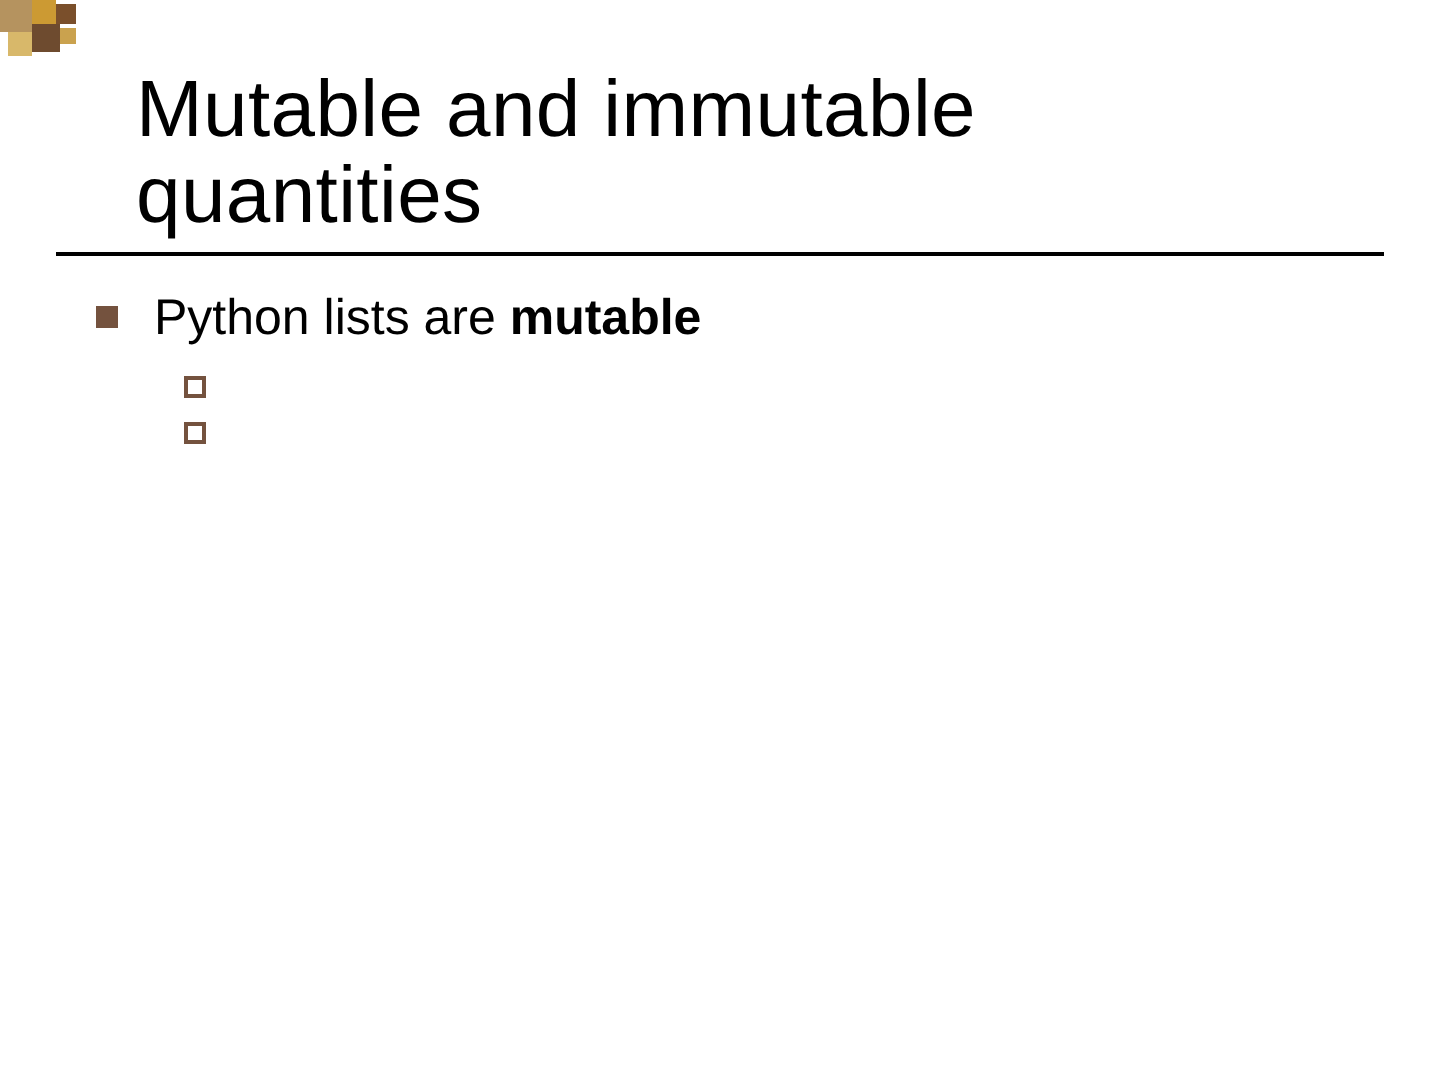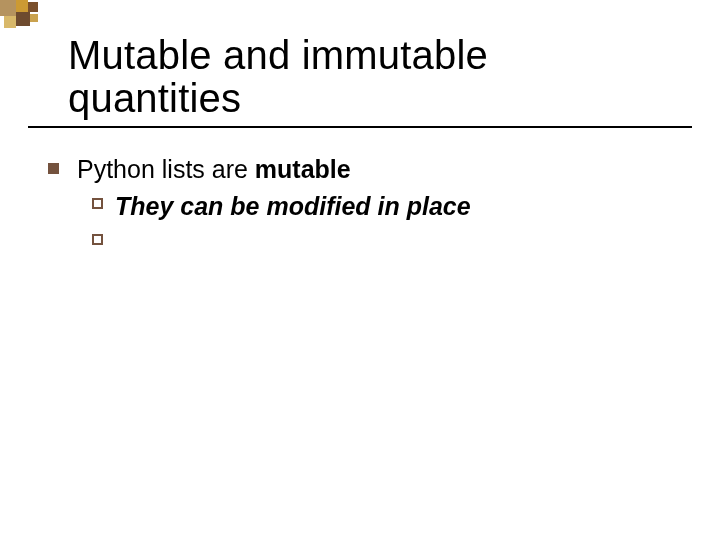--- a/index.html
+++ b/index.html
@@ -2,21 +2,21 @@
 <html><head>
 <meta charset="utf-8">
 <style>
   * { margin: 0; padding: 0; box-sizing: border-box; }
   html, body { width: 720px; height: 540px; background: #fff; font-family: Arial, Helvetica, sans-serif; color: #000; }
   .slide { position: relative; width: 720px; height: 392px; overflow: hidden; }
   .corner-art { position: absolute; top: 0; left: 0; width: 60px; height: 40px; }
   .corner-art .sq { position: absolute; }
   .title-wrap { padding: 34px 40px 6px 40px; border-bottom: 2px solid #000; margin: 0 28px 0 28px; }
   .title { font-size: 40px; line-height: 1.08; font-weight: 400; letter-spacing: 0.2px; }
-  .body { padding: 26px 40px 0 48px; text-align: center; }
+  .body { padding: 16px 40px 0 48px; text-align: center; }
   .row { display: flex; align-items: flex-start; margin-bottom: 4px; }
   .bul-sq { width: 11px; height: 11px; background: #74523e; margin-top: 9px; margin-right: 18px; flex-shrink: 0; }
   .bul-hollow { width: 11px; height: 11px; border: 2px solid #74523e; margin-top: 8px; margin-right: 12px; flex-shrink: 0; }
   .lvl1 { font-size: 25px; line-height: 1.25; }
   .lvl2-wrap { padding-left: 44px; margin-top: 2px; }
   .lvl2 { font-size: 25px; font-style: italic; font-weight: bold; line-height: 1.3; }
   .code-block { font-family: "Courier New", Courier, monospace; font-size: 25px; font-weight: bold; white-space: pre; padding: 26px 0 26px 4px; margin-left: -12px; line-height: 1.28; }
   .bottom-indent { padding-left: 44px; }
 </style>
 </head>
@@ -42,21 +42,20 @@
     <div class="row">
       <div class="bul-sq"></div>
       <div class="lvl1">
         <span>Python lists are </span><b>mutable</b>
       </div>
     </div>
 
     <div class="lvl2-wrap">
       <div class="row">
         <div class="bul-hollow"></div>
-        <div class="lvl2">They can be modified in place</div>
       </div>
     </div>
 
 
     <div class="bottom-indent">
       <div class="row">
         <div class="bul-hollow"></div>
       </div>
     </div>
 

